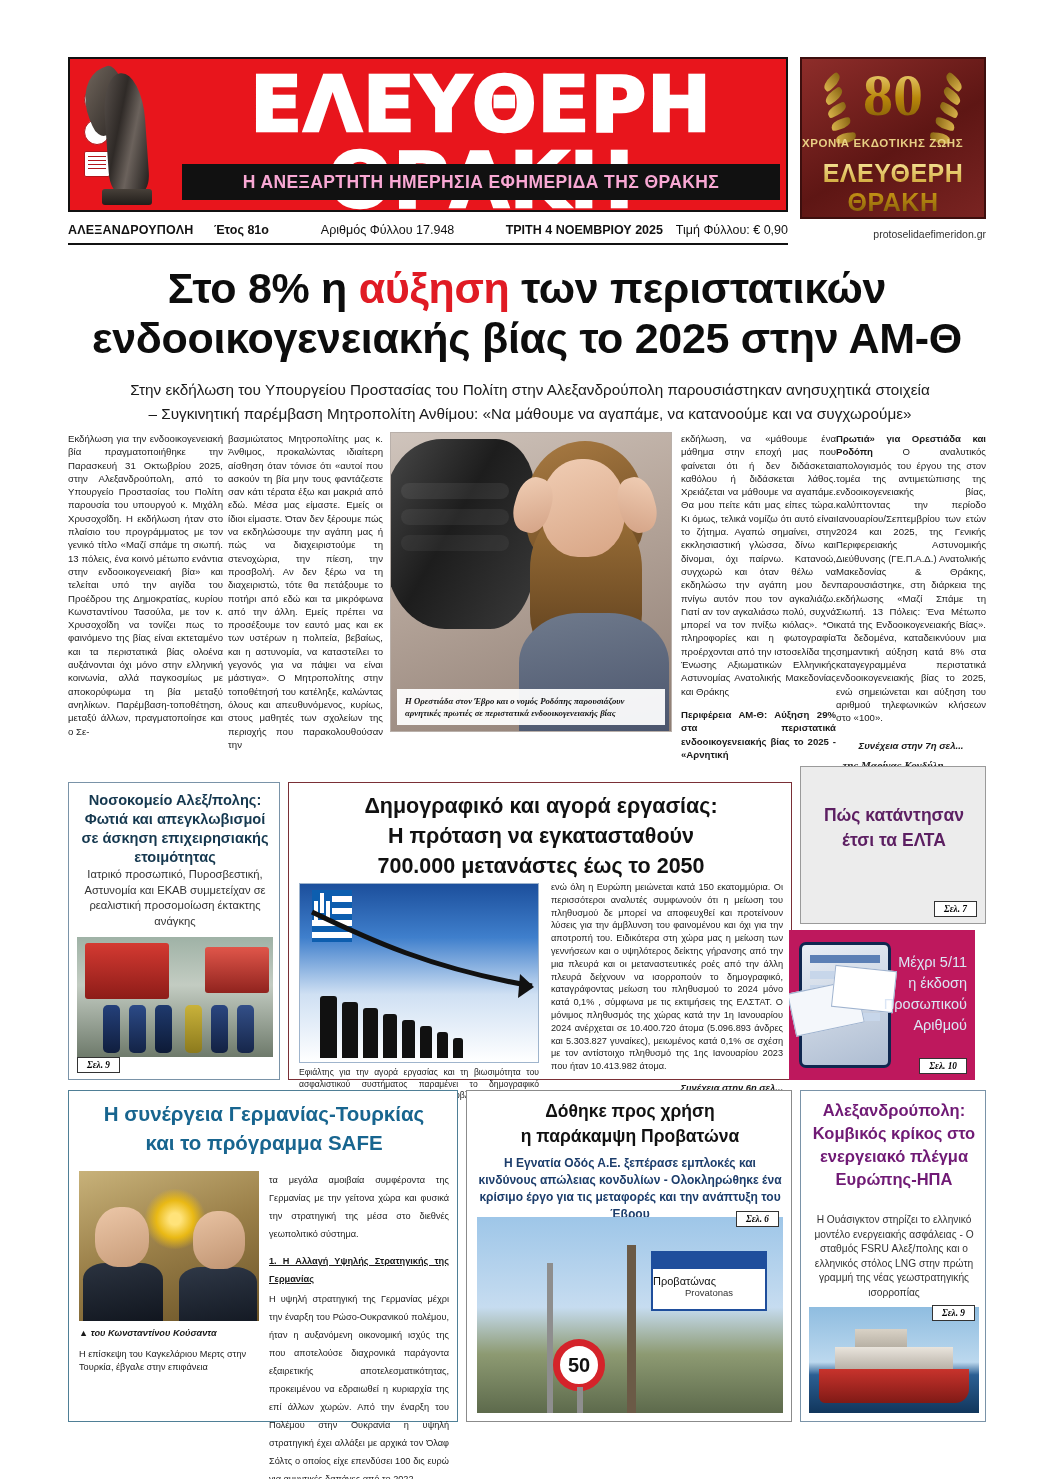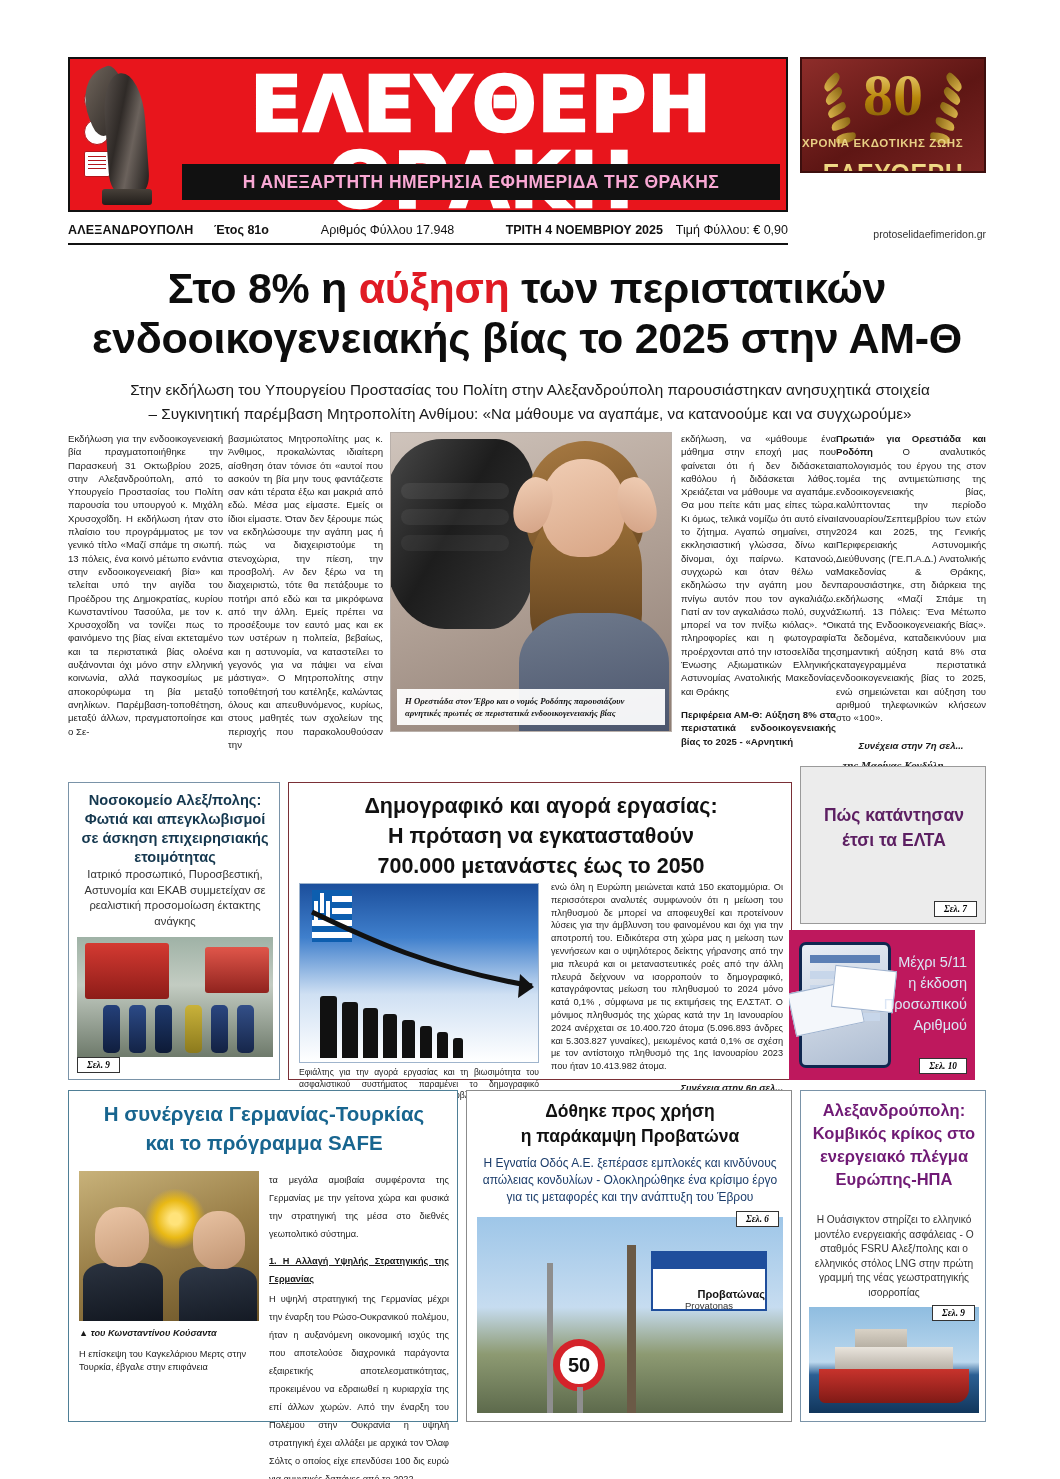--- a/index.html
+++ b/index.html
@@ -32,21 +32,21 @@
   .logo-chip.sq::before { content:""; position:absolute; left:3px; right:3px; top:4px;
     height:1.2px; background:#b3161b; box-shadow:0 4px 0 #b3161b,0 8px 0 #b3161b,0 12px 0 #b3161b; }
   .paper-title { position:absolute; left:112px; top:8px; width:598px; text-align:center;
     font-size:76px; line-height:76px; font-weight:bold; color:#fff; letter-spacing:1px;
     -webkit-text-stroke:2.5px #fff; font-family:"DejaVu Sans","Liberation Sans",sans-serif; }
   .tagline-bar { position:absolute; left:112px; top:105px; width:598px; height:36px;
     background:#111; display:flex; align-items:center; justify-content:center; }
   .tagline-bar span { color:#f9a8d4; font-size:17.5px; font-weight:bold; letter-spacing:.4px; }
 
   
-  .anniv { position:absolute; left:800px; top:57px; width:186px; height:116px;
+  .anniv { position:absolute; left:800px; top:57px; width:186px; height:162px;
     background:linear-gradient(150deg,#8e2d2a 0%,#5e1614 55%,#7a2422 100%);
     border:2px solid #3d0f0e; overflow:hidden; }
   .anniv-80 { position:absolute; left:0; right:0; top:6px; text-align:center;
     font-size:60px; line-height:60px; font-weight:bold;
     background:linear-gradient(180deg,#f6e08a,#b8860b 55%,#7a5708);
     -webkit-background-clip:text; background-clip:text; color:transparent;
     font-family:"Liberation Serif",serif; }
   .laurel { position:absolute; top:12px; width:40px; height:84px; }
   .laurel.l { left:18px; } .laurel.r { right:18px; transform:scaleX(-1); }
   .laurel b { position:absolute; display:block; width:20px; height:10px;
@@ -194,27 +194,27 @@
     font-size:9.2px; line-height:13px; color:#1a1a1a; }
   .safe-cap .ital { font-weight:bold; font-style:italic; }
   .safe-text { position:absolute; left:200px; top:80px; width:180px;
     font-size:9.2px; line-height:18px; color:#1a1a1a; text-align:justify; }
   .safe-text .h { font-weight:bold; text-decoration:underline; display:block; margin:9px 0 2px; }
   .safe-cont { margin-top:10px; text-align:right; font-weight:bold; font-style:italic; font-size:9.4px; }
 
   .prov-title { position:absolute; left:10px; top:8px; width:306px; text-align:center;
     font-size:17.5px; line-height:25px; font-weight:bold; color:#111; }
   .prov-sub { position:absolute; left:10px; top:64px; width:306px; text-align:center;
-    font-size:12px; line-height:17px; font-weight:normal; color:#1c3d6b; }
+    font-size:12px; line-height:17px; font-weight:bold; color:#1c3d6b; }
   .prov-photo { position:absolute; left:10px; top:126px; width:306px; height:196px;
     background:linear-gradient(180deg,#9ec6e8 0%,#c6dcf0 46%,#8d9a72 70%,#5d6a4c 100%); overflow:hidden; }
   .roadsign { position:absolute; right:16px; top:34px; width:116px; height:60px;
     background:#fff; border:2px solid #1f4e9c; }
   .roadsign .bar { height:16px; background:#1f4e9c; }
-  .roadsign .t1 { text-align:right; font-size:11px; color:#111; margin-top:19px; font-weight:700;}
+  .roadsign .t1 { text-align:left; font-size:11px; color:#111; margin-top:6px; font-weight:400;}
   .roadsign .t2 { text-align:center; font-size:9.5px; color:#333; }
   .speed { position:absolute; left:76px; bottom:22px; width:52px; height:52px; border-radius:50%;
     background:#fff; border:7px solid #d4232a; display:flex; align-items:center; justify-content:center;
     font-size:20px; font-weight:bold; color:#111; }
   .pole { position:absolute; bottom:0; width:6px; background:#8e8e8e; }
 
   .alex-title { position:absolute; left:8px; top:8px; width:170px; text-align:center;
     font-size:16.5px; line-height:23px; font-weight:bold; color:#701a75; }
   .alex-sub { position:absolute; left:8px; top:122px; width:170px; text-align:center;
     font-size:10.2px; line-height:14.5px; color:#333; }
@@ -300,21 +300,21 @@
       <div class="woman-hair2"></div>
       <div class="woman-head"></div>
       <div class="hand-l"></div>
       <div class="hand-r"></div>
       <div class="woman-body"></div>
       <div class="lead-cap">Η Ορεστιάδα στον Έβρο και ο νομός Ροδόπης παρουσιάζουν αρνητικές πρωτιές σε περιστατικά ενδοοικογενειακής βίας</div>
     </div>
 
     <div class="lead-col lc3">
       <span>εκδήλωση, να «μάθουμε ένα μάθημα στην εποχή μας που φαίνεται ότι ή δεν διδάσκεται καθόλου ή διδάσκεται λάθος. Χρειάζεται να μάθουμε να αγαπάμε. Θα μου πείτε κάτι μας είπες τώρα. Κι όμως, τελικά νομίζω ότι αυτό είναι το ζήτημα. Αγαπώ σημαίνει, στην εκκλησιαστική γλώσσα, δίνω και δίνομαι, όχι παίρνω. Κατανοώ, συγχωρώ και όταν θέλω να εκδηλώσω την αγάπη μου δεν πνίγω αυτόν που τον αγκαλιάζω. Γιατί αν τον αγκαλιάσω πολύ, συχνά μπορεί να τον πνίξω κιόλας». *Οι πληροφορίες και η φωτογραφία προέρχονται από την ιστοσελίδα της Ένωσης Αξιωματικών Ελληνικής Αστυνομίας Ανατολικής Μακεδονίας και Θράκης</span>
-      <p class="b" style="margin-top:10px">Περιφέρεια ΑΜ-Θ: Αύξηση 8% στα περιστατικά ενδοοικογενειακής βίας το 2025 - «Αρνητική</p>
+      <p class="b" style="margin-top:10px">Περιφέρεια ΑΜ-Θ: Αύξηση 29% στα περιστατικά ενδοοικογενειακής βίας το 2025 - «Αρνητική</p>
     </div>
 
     <div class="lead-col lc4">
       <span class="b">Πρωτιά» για Ορεστιάδα και Ροδόπη</span>
       <span>Ο αναλυτικός απολογισμός του έργου της στον τομέα της αντιμετώπισης της ενδοοικογενειακής βίας, καλύπτοντας την περίοδο Ιανουαρίου/Σεπτεμβρίου των ετών 2024 και 2025, της Γενικής Περιφερειακής Αστυνομικής Διεύθυνσης (ΓΕ.Π.Α.Δ.) Ανατολικής Μακεδονίας &amp; Θράκης, παρουσιάστηκε, στη διάρκεια της εκδήλωσης «Μαζί Σπάμε τη Σιωπή. 13 Πόλεις: Ένα Μέτωπο κατά της Ενδοοικογενειακής Βίας». Τα δεδομένα, καταδεικνύουν μια σημαντική αύξηση κατά 8% στα καταγεγραμμένα περιστατικά ενδοοικογενειακής βίας το 2025, ενώ σημειώνεται και αύξηση του αριθμού τηλεφωνικών κλήσεων στο «100».</span>
       <span class="cont">Συνέχεια στην 7η σελ...</span>
     </div>
   </div>
 
   <div class="box bx-hosp">

